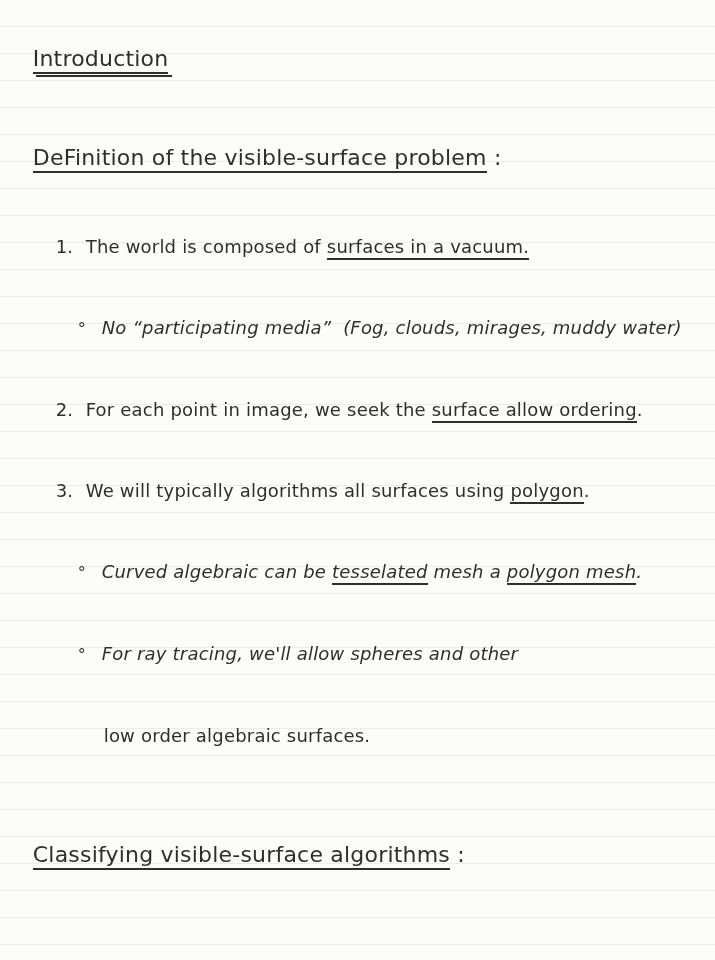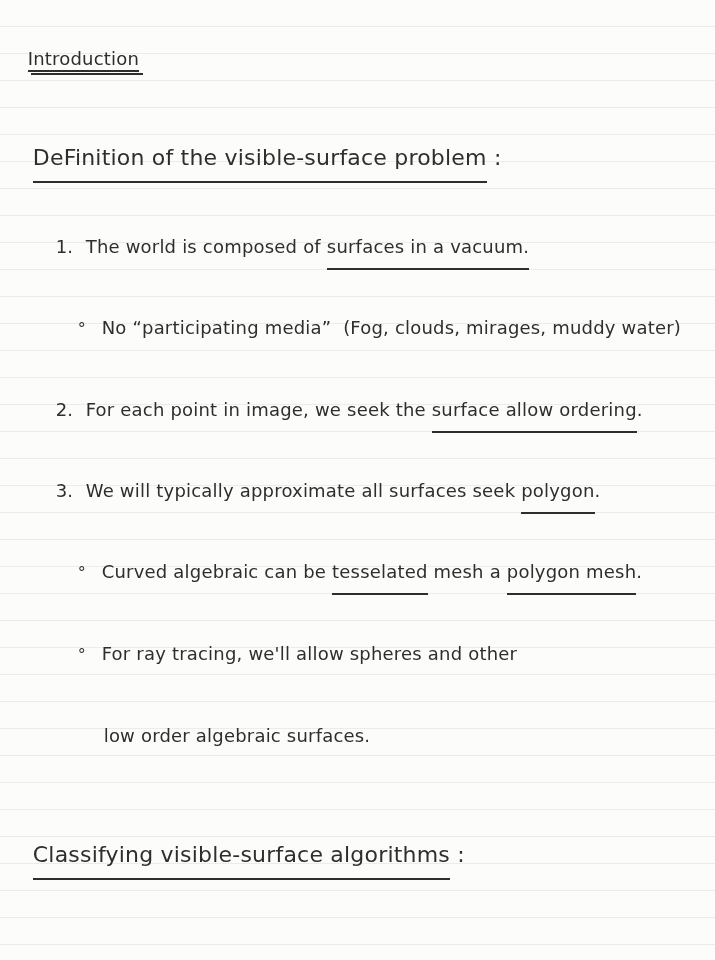--- a/index.html
+++ b/index.html
@@ -23,41 +23,41 @@
     font-family: "DejaVu Sans", sans-serif;
     letter-spacing: 0.2px;
   }
   .page { padding: 8px 6px 0 4px; }
   .line {
     font-size: 18px;
     line-height: 27px;
     white-space: pre-wrap;
   }
   .title-line {
-    font-size: 18px;
+    font-size: 22px;
     line-height: 34px;
   }
   .subtitle-line {
     font-size: 22px;
     line-height: 32px;
   }
   .heading2-line {
     font-size: 22px;
     line-height: 30px;
     margin-top: 34px;
   }
   .num-line   { margin-left: 28px; }
-  .defbullet-line { margin-left: 50px; }
+  .defbullet-line { margin-left: 50px; font-style: italic; }
   .cont-line  { margin-left: 76px; }
 
   .marker { display: inline-block; }
   .num-marker { width: 30px; }
   .bullet-marker { width: 24px; font-size: 16px; }
 
-  .u { border-bottom: 2px solid var(--ink); padding-bottom: 11px; }
+  .u { border-bottom: 2px solid var(--ink); padding-bottom: 1px; }
   .u2 { position: relative; border-bottom: 2px solid var(--ink); padding-bottom: 1px; }
   .u2::after {
     content: "";
     position: absolute;
     left: 3px; right: -4px; bottom: -5px;
     border-bottom: 2px solid var(--ink);
   }
 </style>
 </head>
 <body>
@@ -79,21 +79,21 @@
   <div class="line defbullet-line">
     <span class="marker bullet-marker">°</span><span>No “participating media”  (Fog, clouds, mirages, muddy water)</span>
   </div>
 
   <div class="line num-line">
     <span class="marker num-marker">2.</span><span>For each point in image, we seek the </span><span class="u">surface allow ordering</span><span>.</span>
   </div>
 
 
   <div class="line num-line">
-    <span class="marker num-marker">3.</span><span>We will typically approximate all surfaces seek </span><span class="u">polygon</span><span>.</span>
+    <span class="marker num-marker">3.</span><span>We will typically algorithms all surfaces using </span><span class="u">polygon</span><span>.</span>
   </div>
 
   <div class="line defbullet-line">
     <span class="marker bullet-marker">°</span><span>Curved algebraic can be </span><span class="u">tesselated</span><span> mesh a </span><span class="u">polygon mesh</span><span>.</span>
   </div>
 
   <div class="line defbullet-line">
     <span class="marker bullet-marker">°</span><span>For ray tracing, we'll allow spheres and other</span>
   </div>
   <div class="line cont-line">

